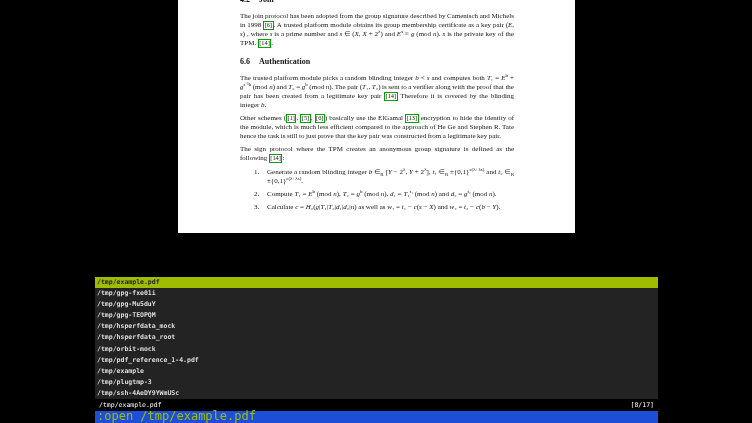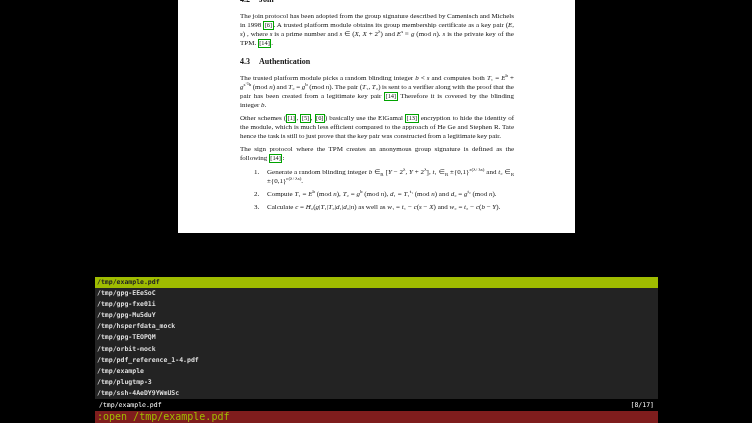--- a/index.html
+++ b/index.html
@@ -38,40 +38,40 @@
   
   .completion { flex:0 0 auto; background:#232323; }
   .comp-row { height:11.1px; line-height:11.4px; padding:0 2px; font-size:6.5px;
               font-weight:bold; color:#dddddd; white-space:nowrap; overflow:hidden; }
   .comp-row.selected { background:#9FBC00; color:#232323; }
 
   
   .statusbar { flex:0 0 auto; height:12px; background:#000000; color:#ffffff;
                font-size:6.5px; line-height:12px; display:flex;
                justify-content:space-between; padding:0 4px; }
-  .inputbar { flex:0 0 auto; height:12px; background:#7f1d1d; color:#9FBC00;
-              font-size:10px; line-height:11px; padding:0 2px; }
+  .inputbar { flex:0 0 auto; height:12px; background:#1d4ed8; color:#9FBC00;
+              font-size:12px; line-height:11px; padding:0 2px; }
 </style>
 </head>
 <body>
 
 <div class="window">
 
   <div class="doc-area">
     <div class="page">
       <div class="page-inner">
 
         <div class="sec-head">
           <span class="sec-num">4.2</span><span>Join</span>
         </div>
 
         <p>The join protocol has been adopted from the group signature described by Camenisch and Michels in 1998 <span class="cite">[6]</span>. A trusted platform module obtains its group membership certificate as a key pair (<em>E, s</em>) , where <em>s</em> is a prime number and <em>s</em> ∈ (<em>X, X</em> + 2<sup>λ</sup>) and <em>E</em><sup>s</sup> ≡ <em>g</em> (mod <em>n</em>). <em>s</em> is the private key of the TPM. <span class="cite">[14]</span>.</p>
 
         <div class="sec-head">
-          <span class="sec-num">4.3</span><span>Authentication</span>
+          <span class="sec-num">6.6</span><span>Authentication</span>
         </div>
 
         <p>The trusted platform module picks a random blinding integer <em>b</em> &lt; <em>s</em> and computes both <em>T</em>₁ = <em>E</em><sup>b</sup> + <em>g</em><sup>s⁻¹b</sup> (mod <em>n</em>) and <em>T</em>₂ = <em>g</em><sup>b</sup> (mod <em>n</em>). The pair (<em>T</em>₁, <em>T</em>₂) is sent to a verifier along with the proof that the pair has been created from a legitimate key pair <span class="cite">[14]</span> Therefore it is covered by the blinding integer <em>b</em>.</p>
         <p class="tight">Other schemes (<span class="cite">[1]</span>, <span class="cite">[5]</span>, <span class="cite">[6]</span>) basically use the ElGamal <span class="cite">[13]</span> encryption to hide the identity of the module, which is much less efficient compared to the approach of He Ge and Stephen R. Tate hence the task is still to just prove that the key pair was constructed from a legitimate key pair.</p>
         <p class="tight">The sign protocol where the TPM creates an anonymous group signature is defined as the following <span class="cite">[14]</span>:</p>
 
         <ol class="steps">
           <li>
             <span class="step-num">1.</span>
             <span>Generate a random blinding integer <em>b</em> ∈<sub>R</sub> [<em>Y</em> − 2<sup>λ</sup>, <em>Y</em> + 2<sup>λ</sup>], <em>t</em>₁ ∈<sub>R</sub> ±{0,1}<sup>ε(λ+λs)</sup> and <em>t</em>₂ ∈<sub>R</sub> ±{0,1}<sup>ε(λ+λs)</sup>.</span>
@@ -85,25 +85,25 @@
             <span>Calculate <em>c</em> = <em>H</em>₂(<em>g</em>|<em>T</em>₁|<em>T</em>₂|<em>d</em>₁|<em>d</em>₂|<em>n</em>) as well as <em>w</em>₁ = <em>t</em>₁ − <em>c</em>(<em>s</em> − <em>X</em>) and <em>w</em>₂ = <em>t</em>₂ − <em>c</em>(<em>b</em> − <em>Y</em>).</span>
           </li>
         </ol>
 
       </div>
     </div>
   </div>
 
   <div class="completion">
       <div class="comp-row selected">/tmp/example.pdf</div>
-      <div class="comp-row">/tmp/gpg-EEeSoC</div>
       <div class="comp-row">/tmp/gpg-fxe01i</div>
       <div class="comp-row">/tmp/gpg-Mu5duY</div>
+      <div class="comp-row">/tmp/gpg-TEOPQM</div>
       <div class="comp-row">/tmp/hsperfdata_mock</div>
-      <div class="comp-row">/tmp/gpg-TEOPQM</div>
+      <div class="comp-row">/tmp/hsperfdata_root</div>
       <div class="comp-row">/tmp/orbit-mock</div>
       <div class="comp-row">/tmp/pdf_reference_1-4.pdf</div>
       <div class="comp-row">/tmp/example</div>
       <div class="comp-row">/tmp/plugtmp-3</div>
       <div class="comp-row">/tmp/ssh-4AeDY9YWmUSc</div>
     </div>
 
   <div class="statusbar">
     <span>/tmp/example.pdf</span>
     <span>[8/17]</span>

